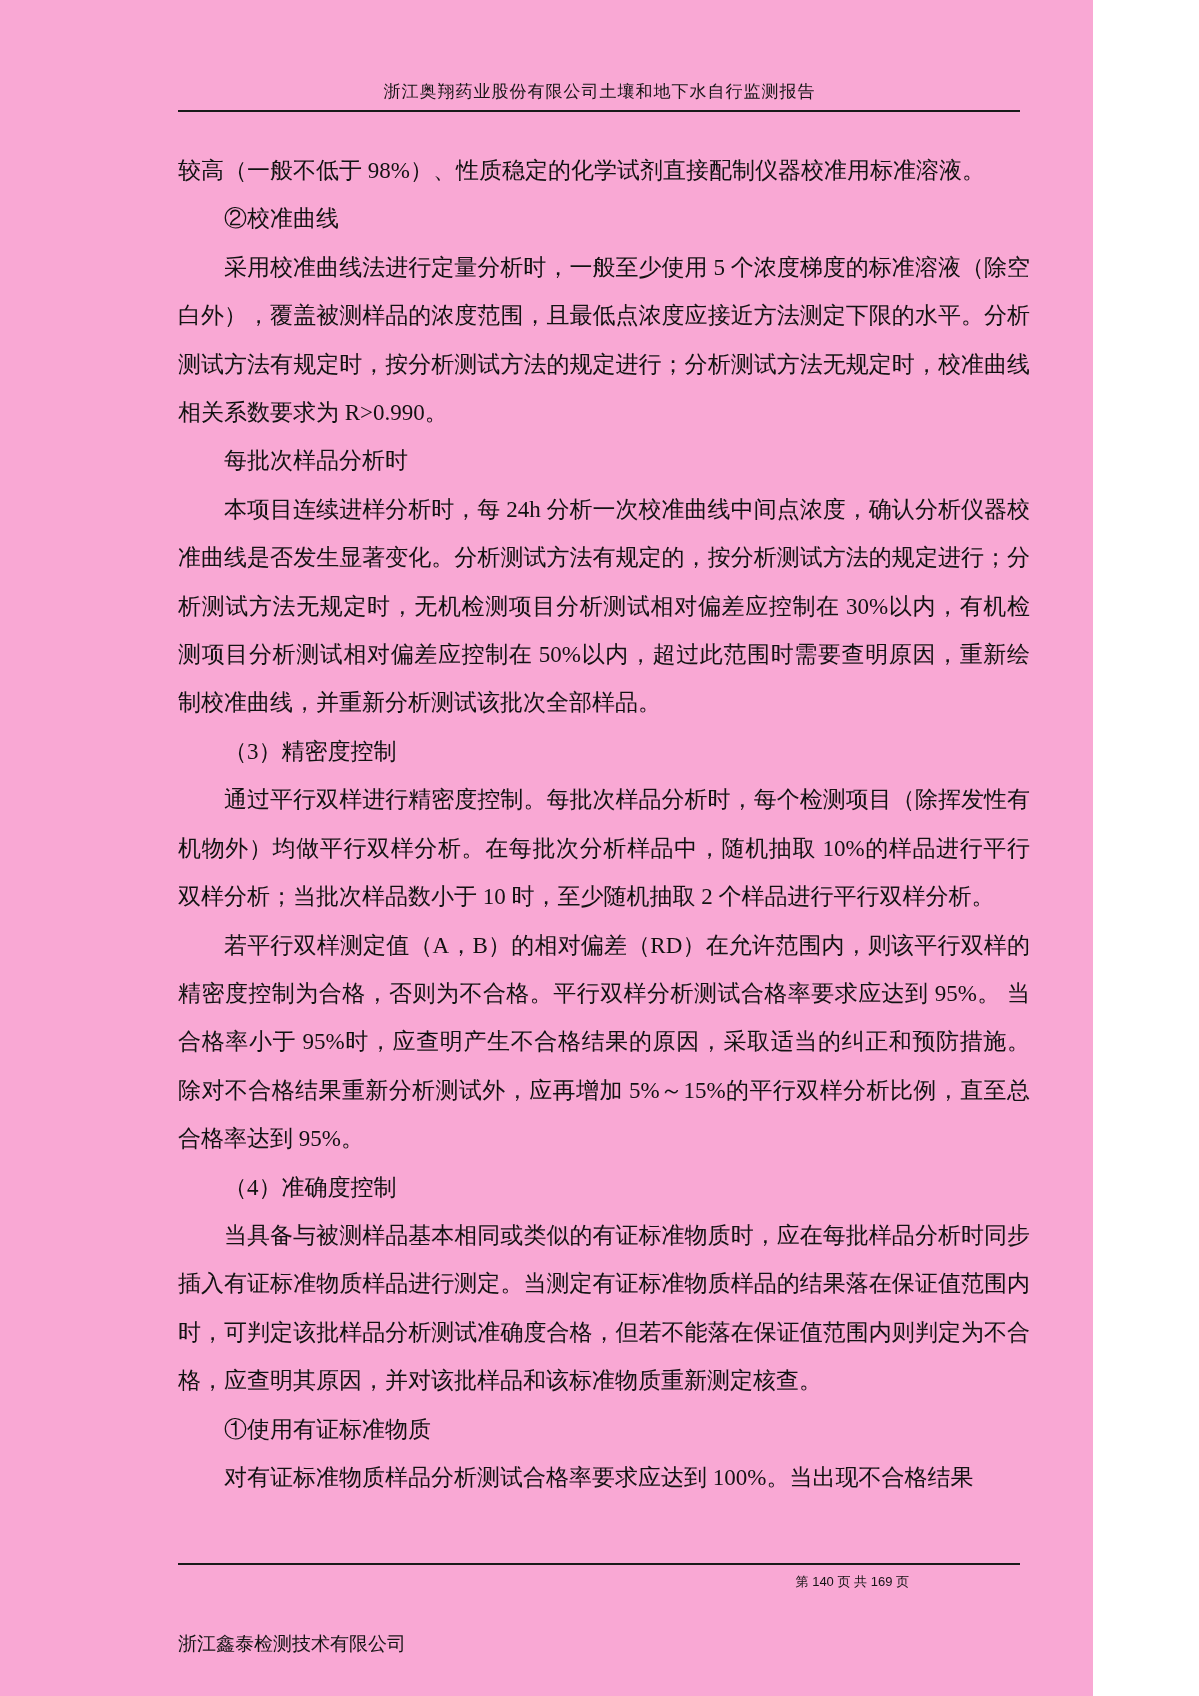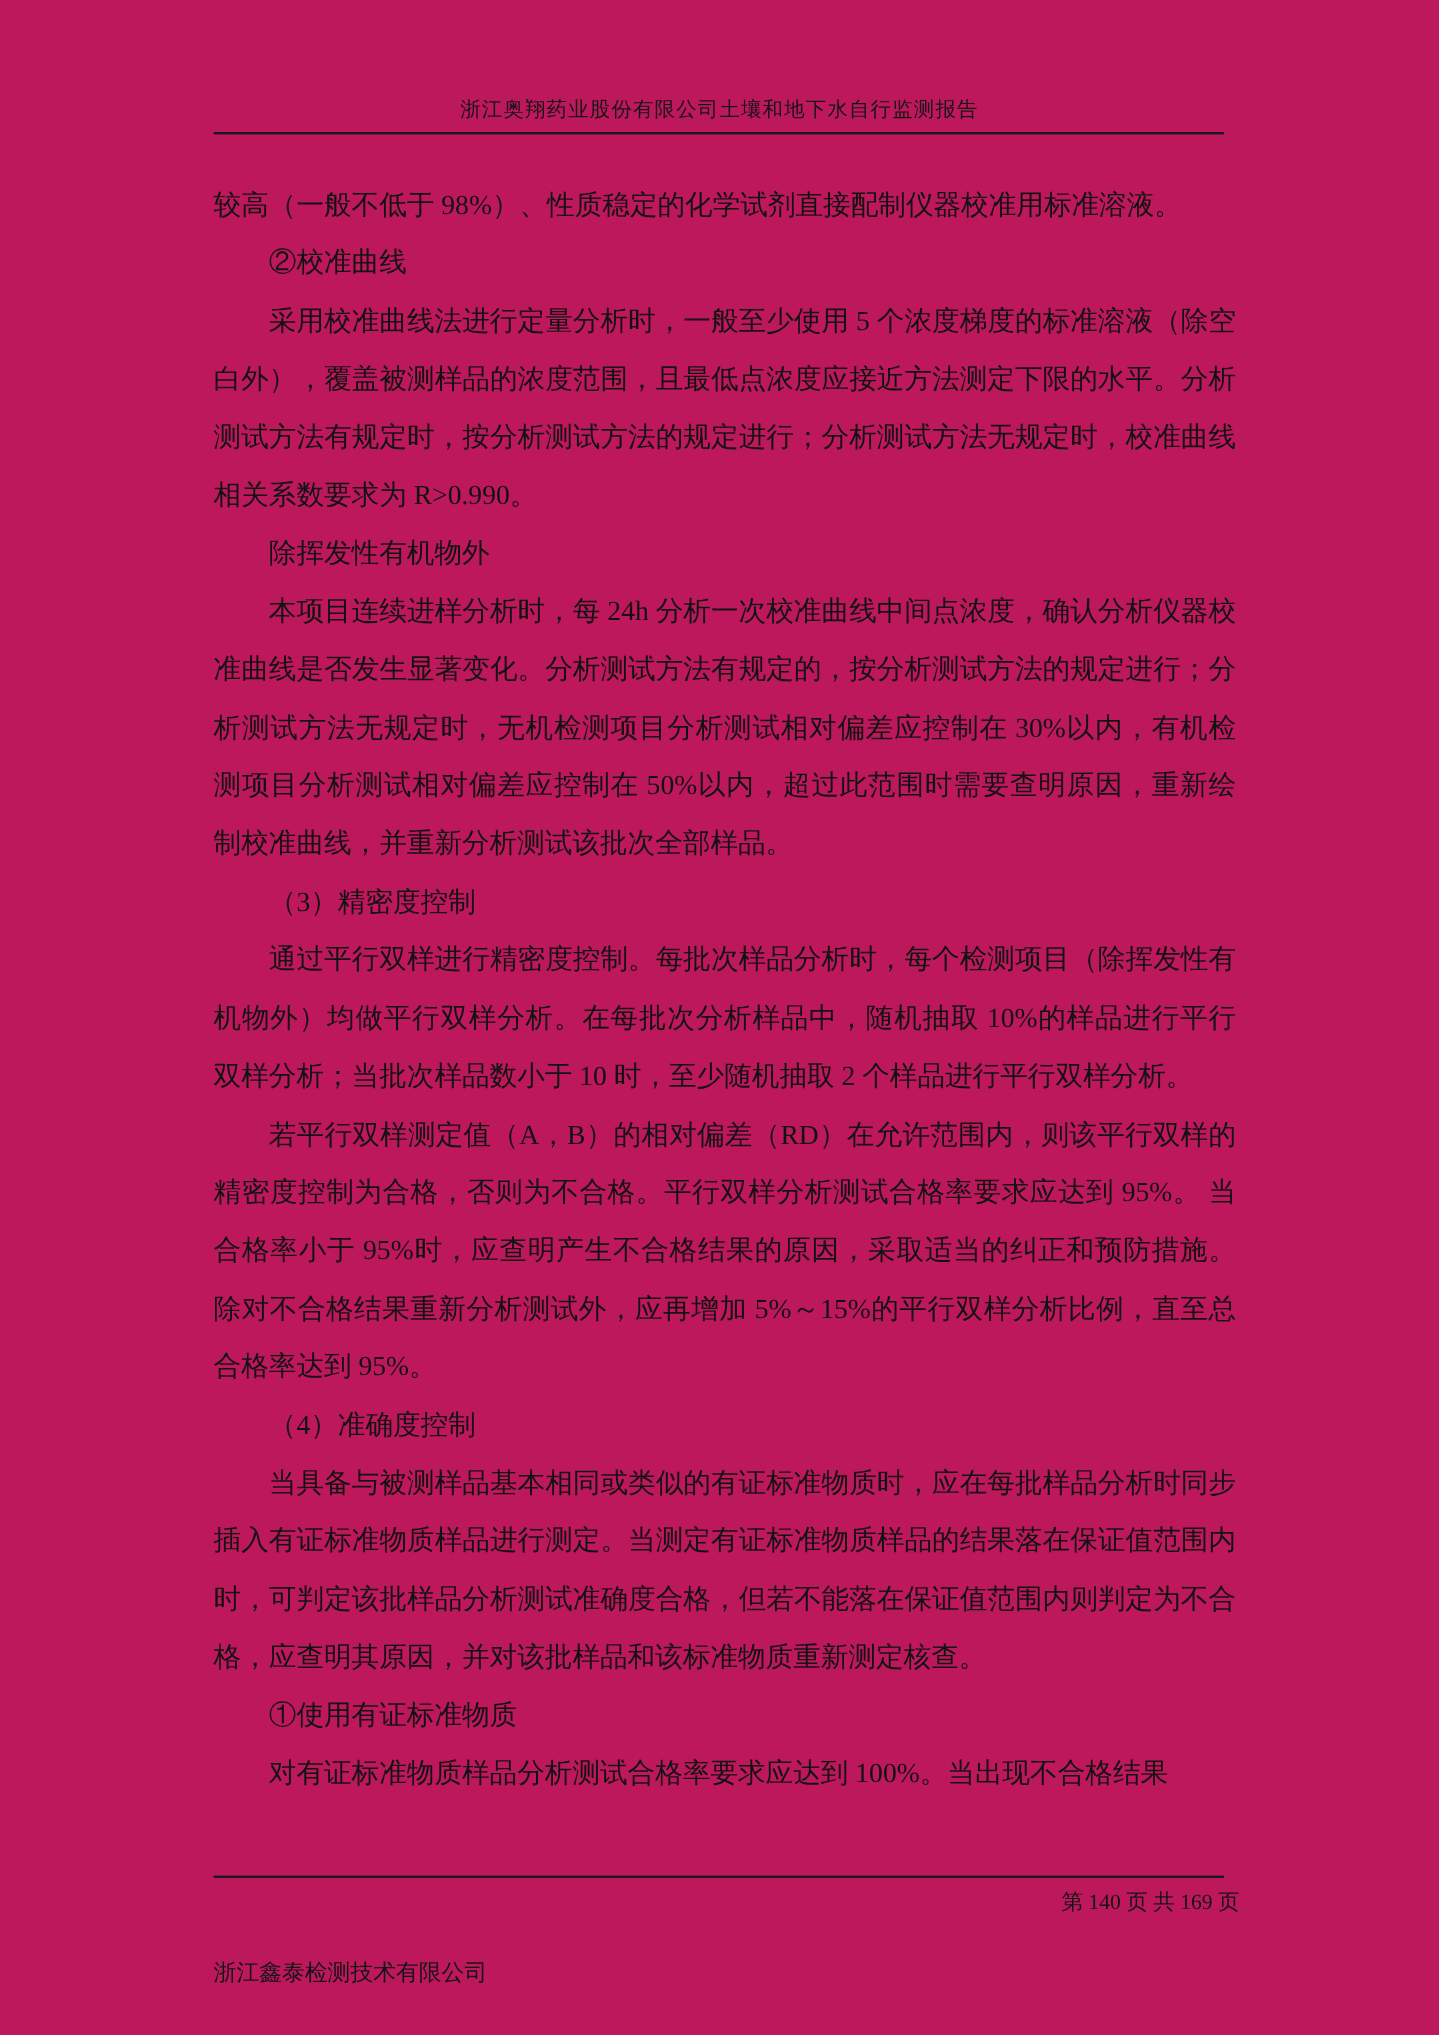--- a/index.html
+++ b/index.html
@@ -2,23 +2,23 @@
 <html><head>
 <meta charset="utf-8">
 <style>
   html, body {
     margin: 0;
     padding: 0;
     background: #ffffff;
   }
   .page {
     position: relative;
-    width: 1199px;
+    width: 1093px;
     height: 1696px;
-    background: #be185d;
+    background: #f9a8d4;
     color: #111111;
     font-family: "Liberation Serif", "DejaVu Serif", serif;
     overflow: hidden;
   }
   .header-title {
     position: absolute;
     top: 80px;
     left: 0;
     width: 1199px;
     text-align: center;
@@ -63,40 +63,40 @@
   .footer-company {
     position: absolute;
     top: 1631px;
     left: 178px;
     font-size: 19px;
     color: #141414;
   }
   .footer-page {
     position: absolute;
     top: 1573px;
-    right: 166px;
-    font-size: 18px;
-    font-family: Liberation Serif, serif;
+    right: 184px;
+    font-size: 13px;
+    font-family: Liberation Sans, sans-serif;
     color: #141414;
   }
 </style>
 </head>
 <body>
 
 <div class="page">
 
   <div class="header-title">浙江奥翔药业股份有限公司土壤和地下水自行监测报告</div>
 
   <div class="header-rule"></div>
 
   <div class="content">
     <p>较高（一般不低于 98%）、性质稳定的化学试剂直接配制仪器校准用标准溶液。</p>
     <p class="indent">②校准曲线</p>
     <p class="indent">采用校准曲线法进行定量分析时，一般至少使用 5 个浓度梯度的标准溶液（除空白外），覆盖被测样品的浓度范围，且最低点浓度应接近方法测定下限的水平。分析测试方法有规定时，按分析测试方法的规定进行；分析测试方法无规定时，校准曲线相关系数要求为 R&gt;0.990。</p>
-    <p class="indent">除挥发性有机物外</p>
+    <p class="indent">每批次样品分析时</p>
     <p class="indent">本项目连续进样分析时，每 24h 分析一次校准曲线中间点浓度，确认分析仪器校准曲线是否发生显著变化。分析测试方法有规定的，按分析测试方法的规定进行；分析测试方法无规定时，无机检测项目分析测试相对偏差应控制在 30%以内，有机检测项目分析测试相对偏差应控制在 50%以内，超过此范围时需要查明原因，重新绘制校准曲线，并重新分析测试该批次全部样品。</p>
     <p class="indent">（3）精密度控制</p>
     <p class="indent">通过平行双样进行精密度控制。每批次样品分析时，每个检测项目（除挥发性有机物外）均做平行双样分析。在每批次分析样品中，随机抽取 10%的样品进行平行双样分析；当批次样品数小于 10 时，至少随机抽取 2 个样品进行平行双样分析。</p>
     <p class="indent">若平行双样测定值（A，B）的相对偏差（RD）在允许范围内，则该平行双样的精密度控制为合格，否则为不合格。平行双样分析测试合格率要求应达到 95%。 当合格率小于 95%时，应查明产生不合格结果的原因，采取适当的纠正和预防措施。除对不合格结果重新分析测试外，应再增加 5%～15%的平行双样分析比例，直至总合格率达到 95%。</p>
     <p class="indent">（4）准确度控制</p>
     <p class="indent">当具备与被测样品基本相同或类似的有证标准物质时，应在每批样品分析时同步插入有证标准物质样品进行测定。当测定有证标准物质样品的结果落在保证值范围内时，可判定该批样品分析测试准确度合格，但若不能落在保证值范围内则判定为不合格，应查明其原因，并对该批样品和该标准物质重新测定核查。</p>
     <p class="indent">①使用有证标准物质</p>
     <p class="indent">对有证标准物质样品分析测试合格率要求应达到 100%。当出现不合格结果</p>
   </div>
 

